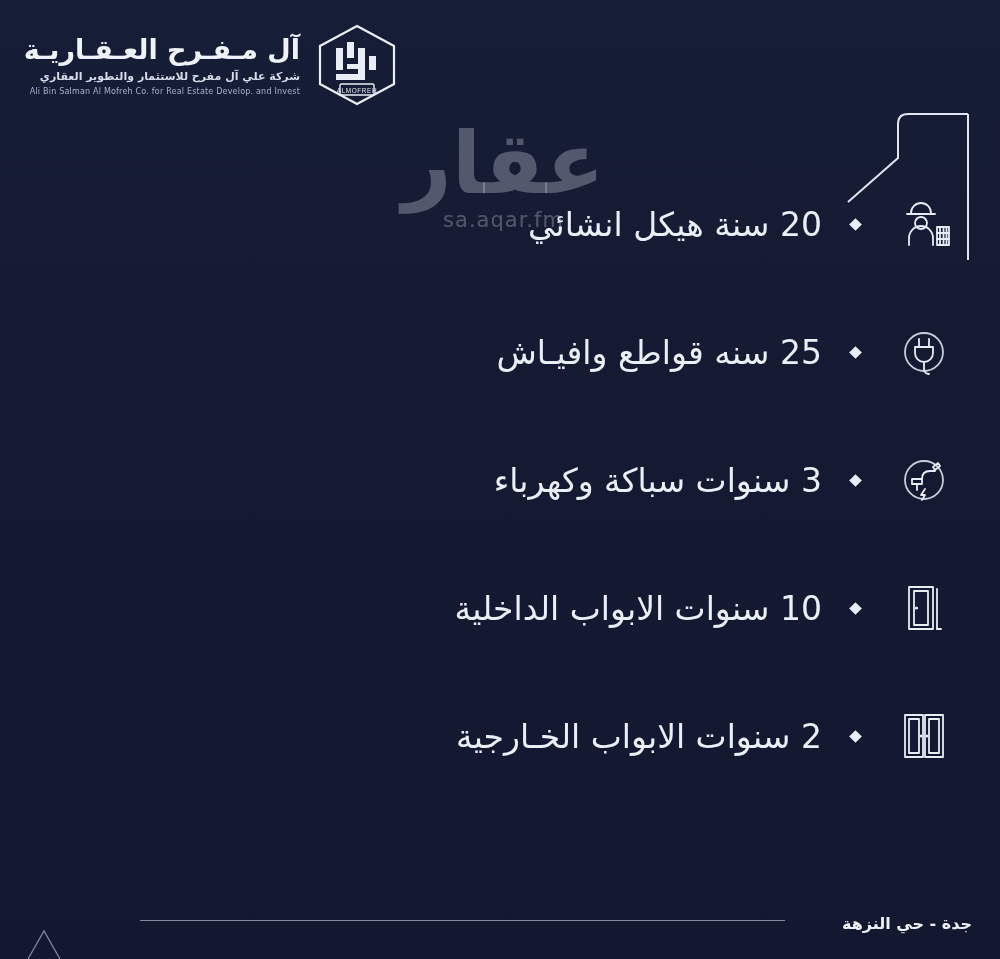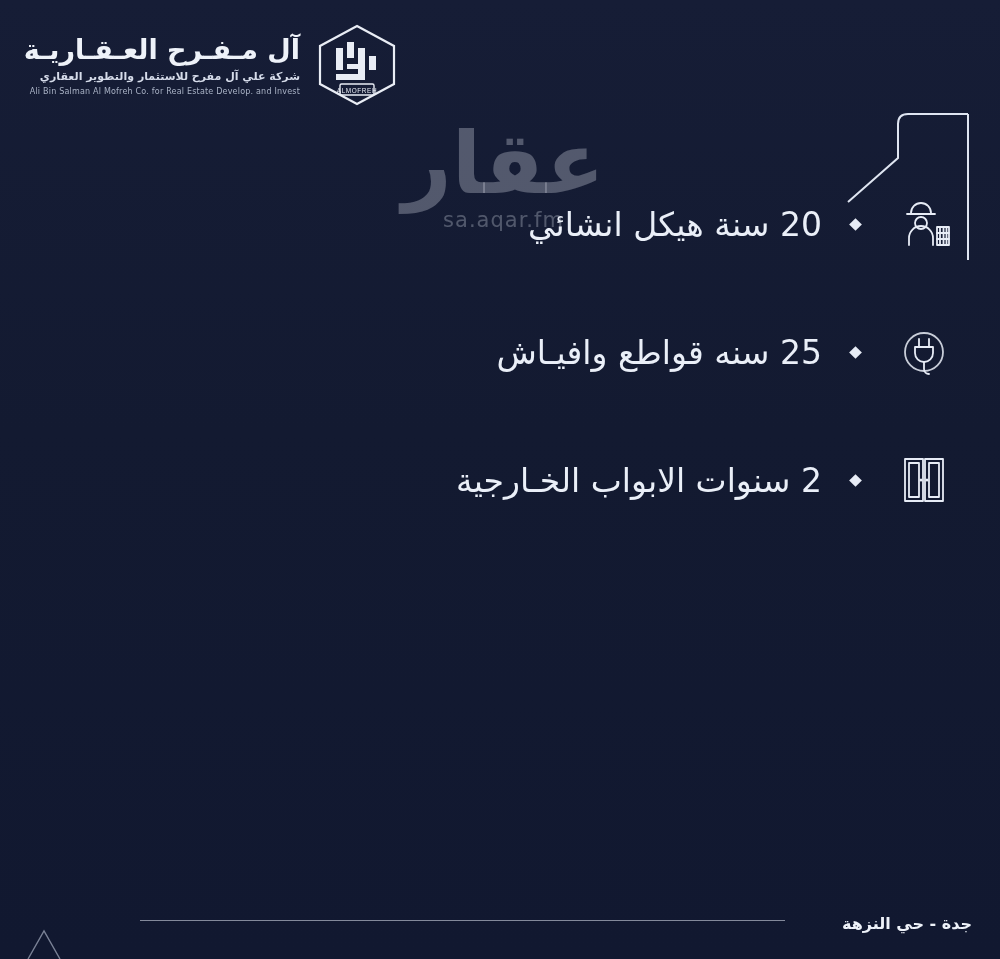--- a/index.html
+++ b/index.html
@@ -273,21 +273,52 @@
             <path d="M22 26 h18 v6 a9 9 0 0 1 -18 0 z"></path>
             <path d="M31 41 v7 a5 5 0 0 0 5 5"></path>
           </svg>
         </div>
         <div class="row-bullet">
             <span></span>
           </div>
         <div class="row-label">25 سنه قواطع وافيـاش</div>
       </div>
 
-
+      <div class="row">
+        <div class="row-icon">
+          <svg width="62" height="62" viewBox="0 0 62 62" fill="none" stroke="#e7ecf6" stroke-width="1.8" stroke-linecap="round" stroke-linejoin="round">
+            <circle cx="31" cy="31" r="19" opacity=".85"></circle>
+            <path d="M19 30 h10 v5 h-10 z"></path>
+            <path d="M29 30 q0 -8 8 -8 h5"></path>
+            <path d="M40 18 l5 -4 2 3 -5 4 z"></path>
+            <path d="M24 35 v6"></path>
+            <path d="M32 40 l-4 6 h4 l-3 5"></path>
+          </svg>
+        </div>
+        <div class="row-bullet">
+            <span></span>
+          </div>
+        <div class="row-label">3 سنوات سباكة وكهرباء</div>
+      </div>
+
+      <div class="row">
+        <div class="row-icon">
+          <svg width="62" height="62" viewBox="0 0 62 62" fill="none" stroke="#e7ecf6" stroke-width="1.8" stroke-linecap="round" stroke-linejoin="round">
+            <path d="M16 10 h24 v42 h-24 z"></path>
+            <path d="M21 14 h14 v34 h-14 z"></path>
+            <circle cx="23.5" cy="31" r="1.6" fill="#e7ecf6" stroke="none"></circle>
+            <path d="M44 12 v40"></path>
+            <path d="M44 52 h4"></path>
+          </svg>
+        </div>
+        <div class="row-bullet">
+            <span></span>
+          </div>
+        <div class="row-label">10 سنوات الابواب الداخلية</div>
+      </div>
 
       <div class="row">
         <div class="row-icon">
           <svg width="62" height="62" viewBox="0 0 62 62" fill="none" stroke="#e7ecf6" stroke-width="1.8" stroke-linecap="round" stroke-linejoin="round">
             <path d="M12 10 h18 v42 h-18 z"></path>
             <path d="M32 10 h18 v42 h-18 z"></path>
             <path d="M16 14 h10 v34 h-10 z"></path>
             <path d="M36 14 h10 v34 h-10 z"></path>
             <circle cx="28" cy="31" r="1.5" fill="#e7ecf6" stroke="none"></circle>
             <circle cx="34" cy="31" r="1.5" fill="#e7ecf6" stroke="none"></circle>

